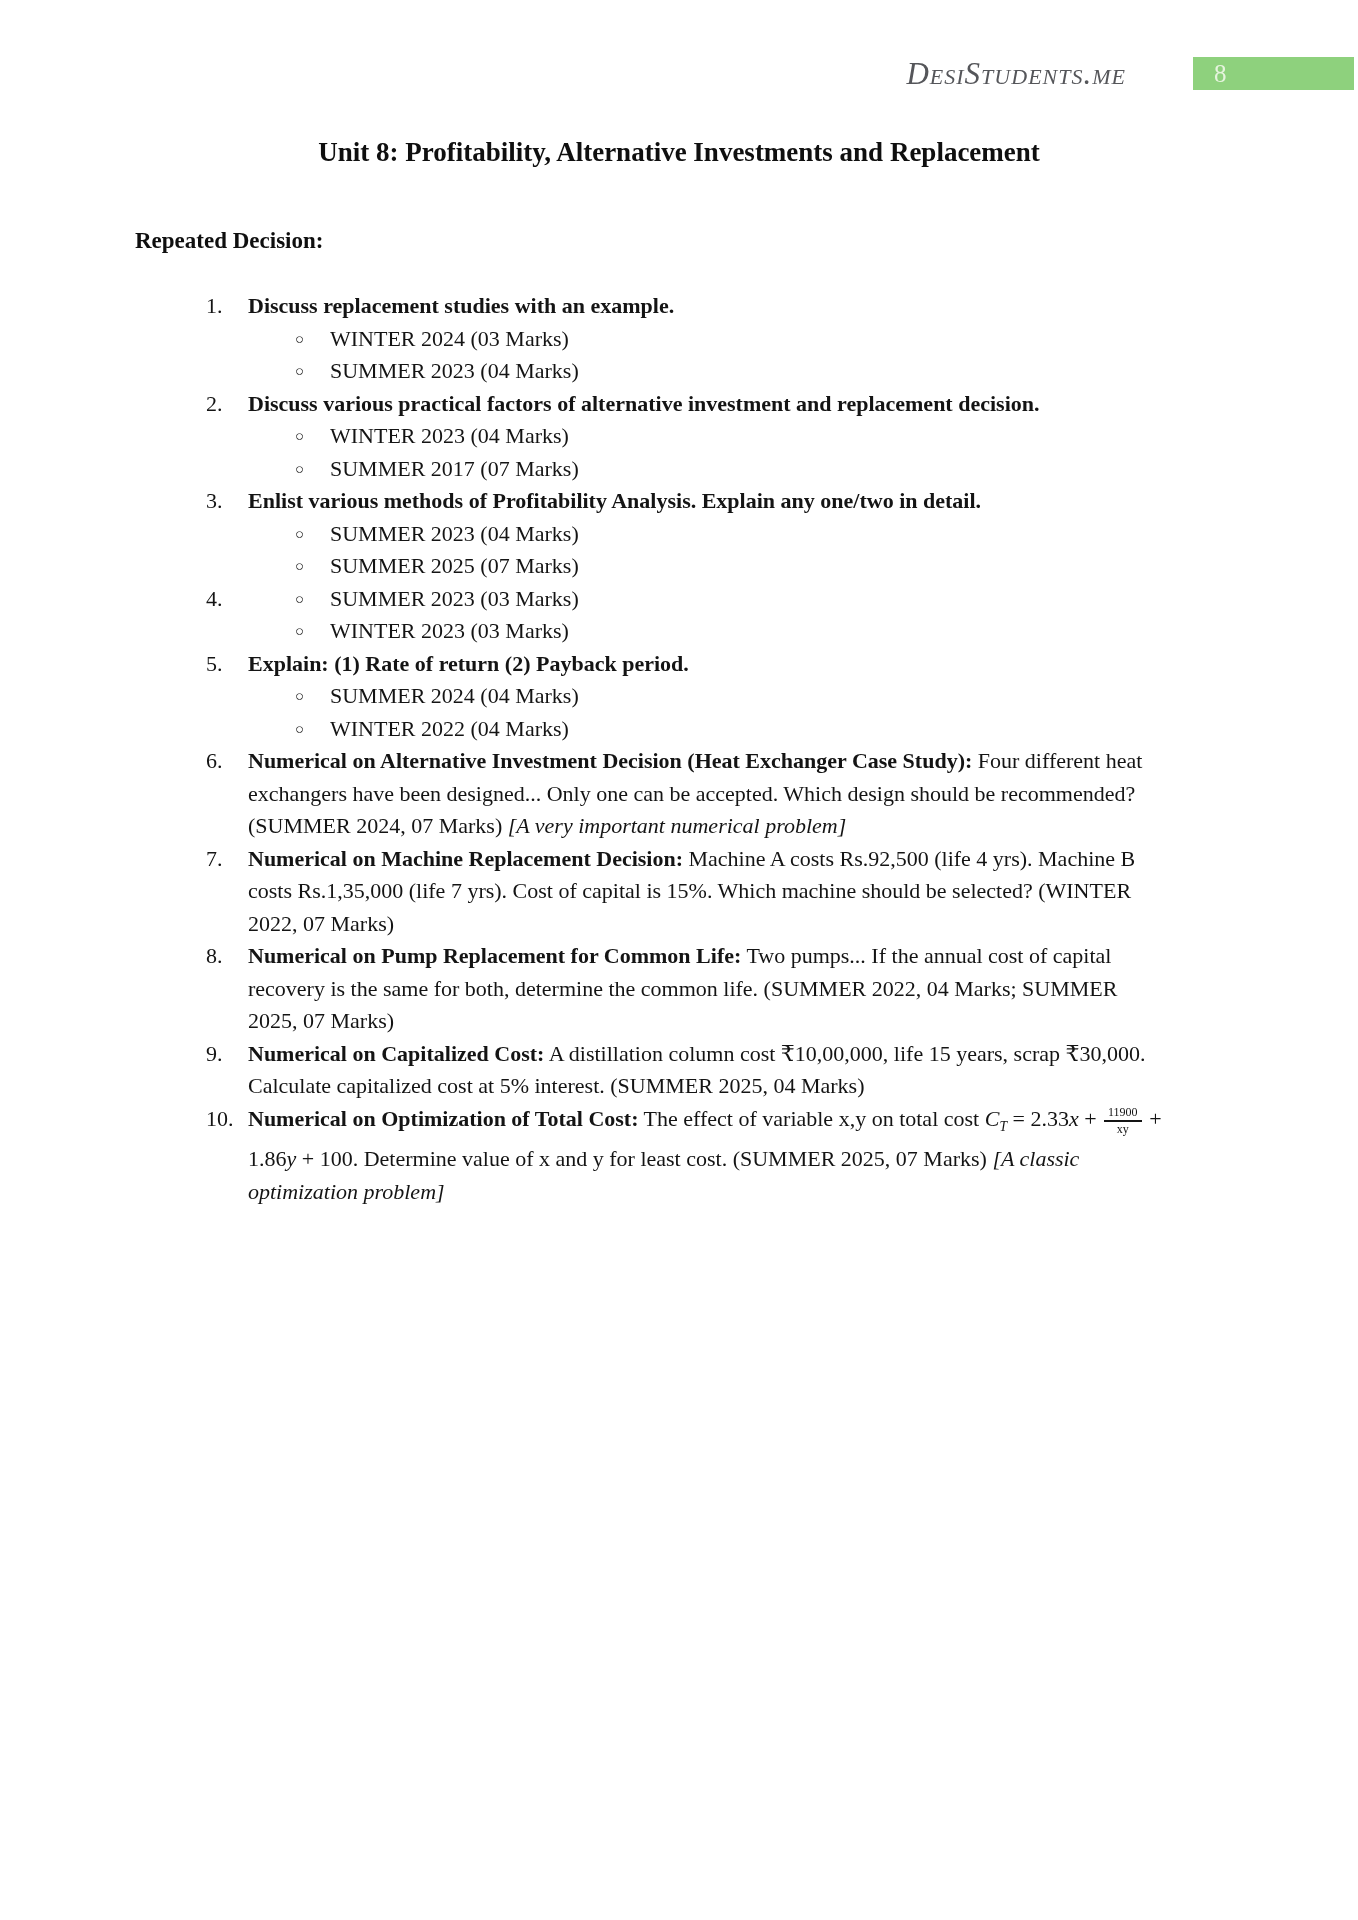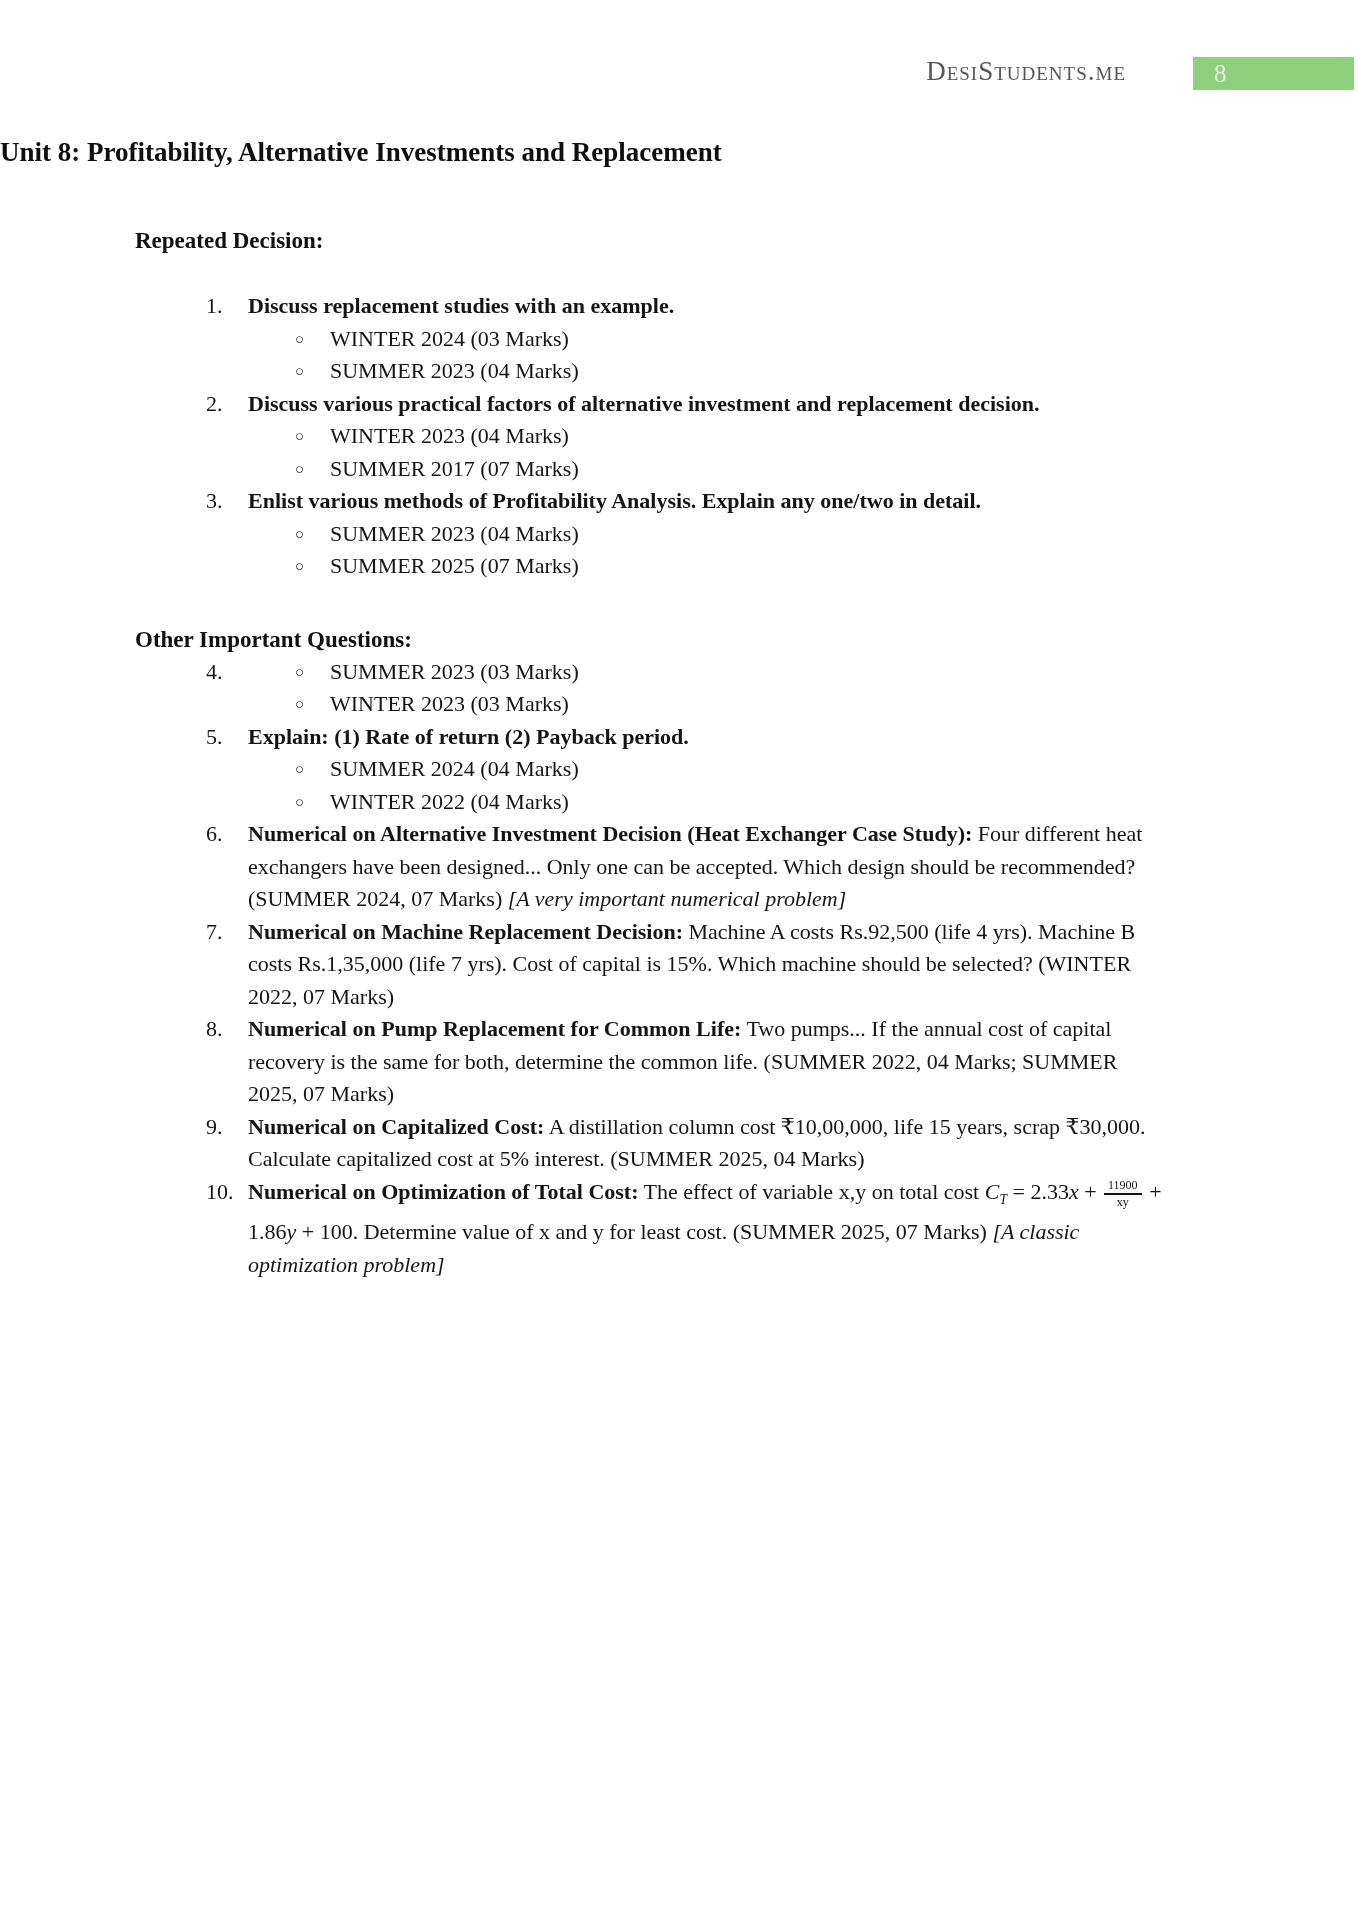--- a/index.html
+++ b/index.html
@@ -2,34 +2,34 @@
 <html><head>
 <meta charset="utf-8">
 <style>
   html,body { margin:0; padding:0; background:#ffffff; }
   .page {
     position:relative; width:1358px; height:1920px; background:#ffffff;
     font-family:"Liberation Serif","DejaVu Serif",serif; color:#141414; overflow:hidden;
   }
   
   .site-name {
-    position:absolute; top:56px; right:232px; font-size:27px;
-    font-variant:small-caps; letter-spacing:1px; color:#55565a;
+    position:absolute; top:56px; right:232px; font-size:31px;
+    font-variant:small-caps; letter-spacing:1px; color:#55565a;font-style:italic;
   }
   .page-badge {
     position:absolute; top:57px; left:1193px; width:161px; height:33px;
     background:#8ed17d;
   }
   .page-badge span {
     display:inline-block; margin-left:21px; line-height:33px;
     font-size:25px; color:#e6f4de;
   }
   
   .doc-title {
-    margin:132px 0 0 0; text-align:left;
+    margin:132px 0 0 0; text-align:center;
     font-size:27px; font-weight:bold; line-height:40px; color:#0f0f0f;
   }
   
   .sec-h {
     margin:52px 0 33px 135px; font-size:23px; font-weight:bold; line-height:33px; color:#0f0f0f;
   }
   .sec-h.second { margin:40px 0 0 135px; }
   
   .qlist { font-size:22px; line-height:32.5px; }
   .q { position:relative; margin-left:206px; width:957px; padding-left:42px; box-sizing:border-box; }
@@ -89,21 +89,20 @@
       <span class="qnum">3.</span>
       <div class="qbody">
         <span class="qbold">Enlist various methods of Profitability Analysis. Explain any one/two in detail.</span>
         <div class="bullet"><span class="bmark">○</span><span>SUMMER 2023 (04 Marks)</span></div>
         <div class="bullet"><span class="bmark">○</span><span>SUMMER 2025 (07 Marks)</span></div>
       </div>
     </div>
 
   </div>
 
-  <h2 class="sec-h second">Other Important Questions:</h2>
 
   <div class="qlist">
 
     <div class="q">
       <span class="qnum">4.</span>
       <div class="qbody">
         <div class="bullet"><span class="bmark">○</span><span>SUMMER 2023 (03 Marks)</span></div>
         <div class="bullet"><span class="bmark">○</span><span>WINTER 2023 (03 Marks)</span></div>
       </div>
     </div>

